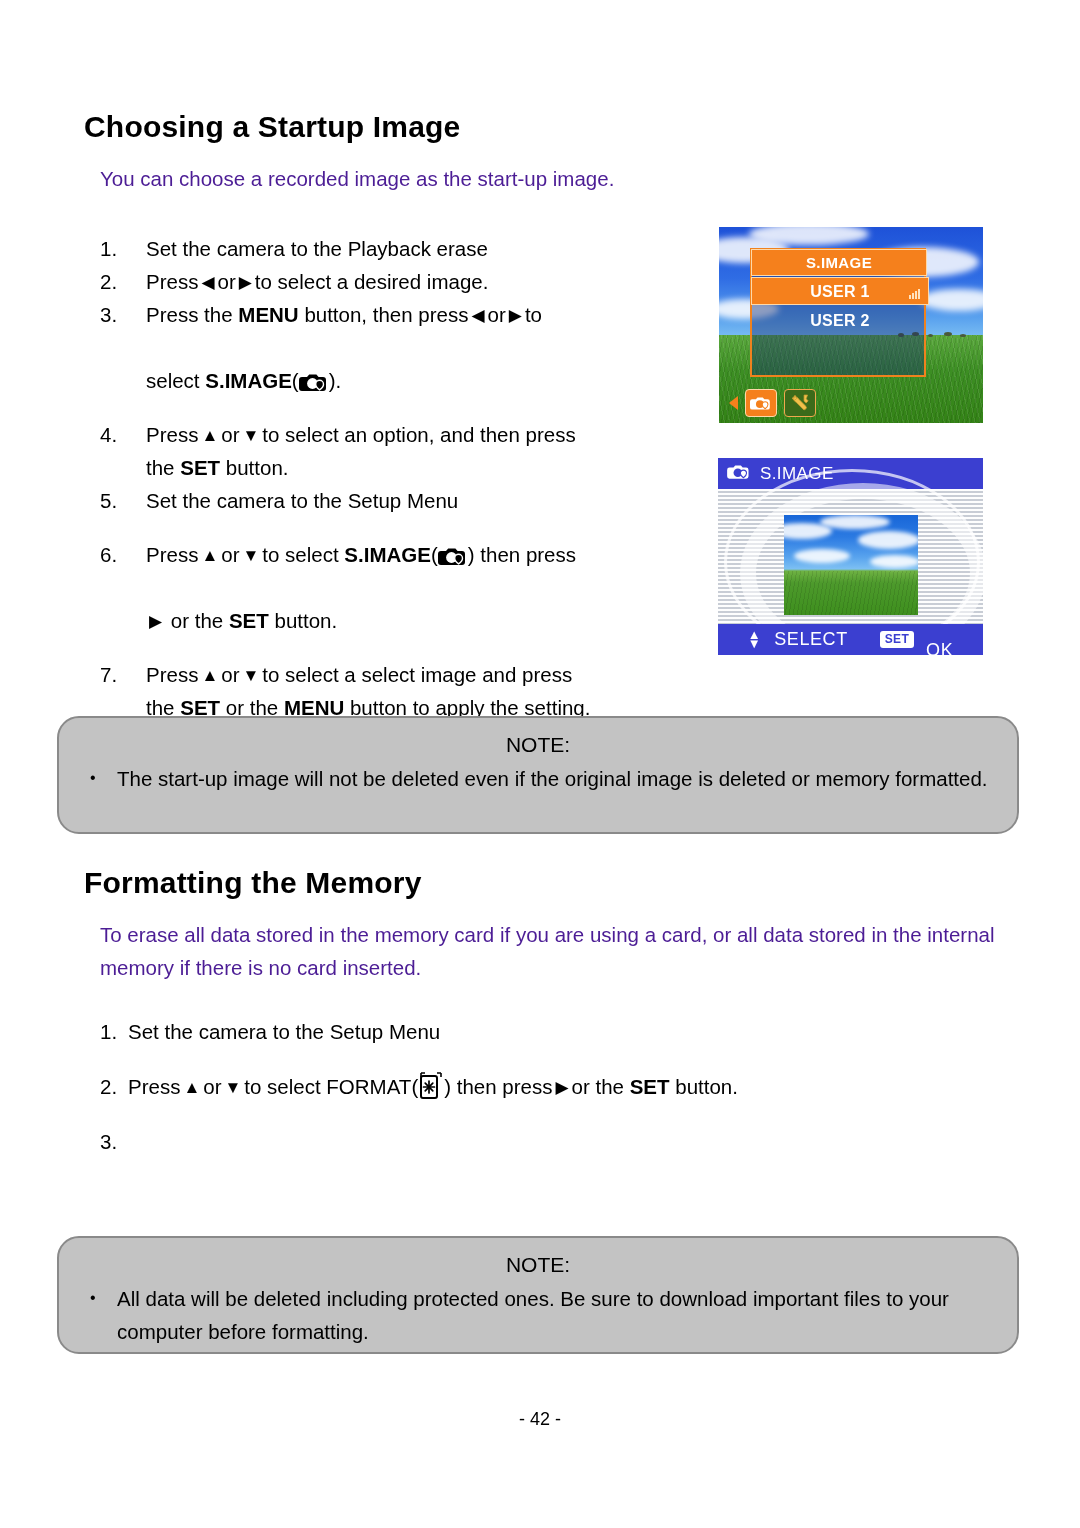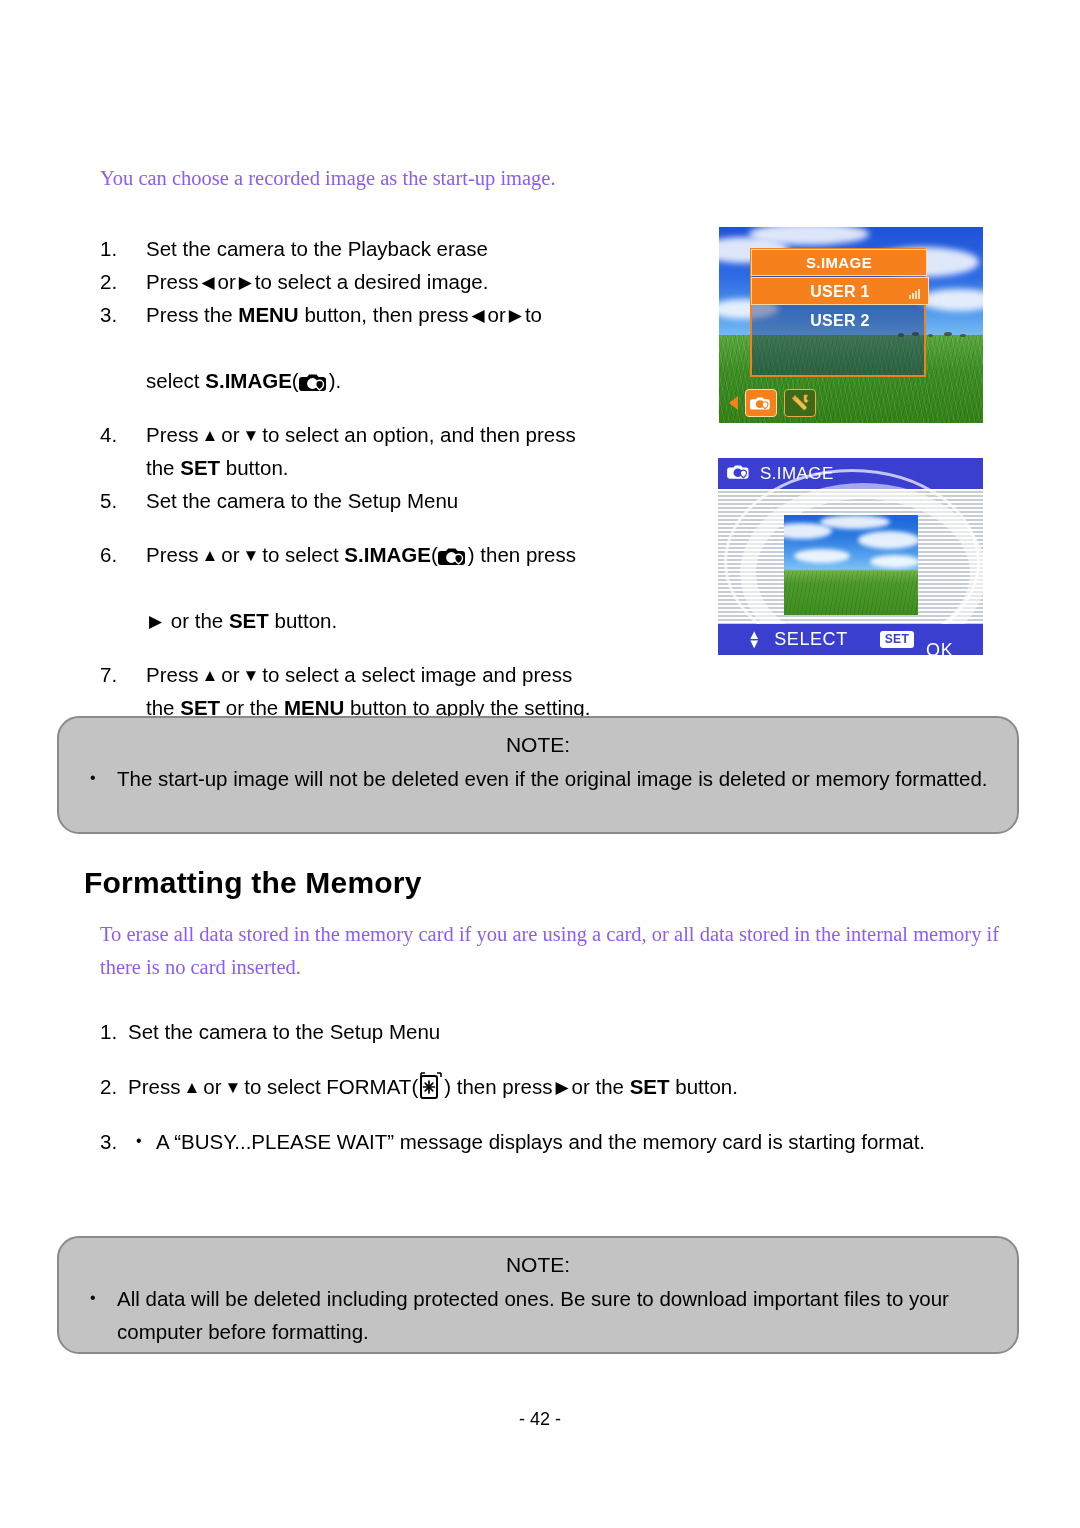--- a/index.html
+++ b/index.html
@@ -31,22 +31,21 @@
     color: #000;
   }
   #title-startup { left: 84px; top: 110px; }
   #title-format  { left: 84px; top: 866px; }
 
   
   .intro-para {
     position: absolute;
     font-size: 20.5px;
     line-height: 33px;
-    color: #8b5cf6;
-    font-family: Liberation Serif, serif;
+    color: #4c1d95;
   }
   #intro-startup { left: 100px; top: 162px; width: 740px; }
   #intro-format  { left: 100px; top: 918px; width: 925px; }
 
   
   .steps {
     position: absolute;
     font-size: 20.5px;
     line-height: 33px;
   }
@@ -419,20 +418,21 @@
     margin-left: 22px;
   }
   #cam-screen-2 .ok-label { margin-left: 2px; margin-top: 21px; }
   #cam-screen-2 .select-label { margin-left: 2px; }
 </style>
 </head>
 <body>
 
 <div class="page">
 
+  <h1 class="section-title" id="title-startup">Choosing a Startup Image</h1>
 
   <div class="intro-para" id="intro-startup">You can choose a recorded image as the start-up image.</div>
 
   <div class="steps" id="steps-startup">
 
     <div class="step">
       <span class="num">1.</span>
       <span class="body">Set the camera to the Playback erase</span>
     </div>
 
@@ -619,21 +619,20 @@
                 <line x1="5.5" y1="15" x2="16.5" y2="15"></line>
                 <line x1="7.2" y1="11.2" x2="14.8" y2="18.8"></line>
                 <line x1="14.8" y1="11.2" x2="7.2" y2="18.8"></line>
               </g>
             </svg></span><span>) then press</span><span class="arrow right"></span><span>or the</span> <span class="bold">SET</span> <span>button.</span></span>
     </div>
 
     <div class="step spaced">
       <span class="num">3.</span>
       <ul class="subbullets">
-        <li>A “BUSY...PLEASE WAIT” message displays and the memory card is starting format.</li>
       </ul>
     </div>
   </div>
 
   <div class="note-box" id="note-2">
     <div class="note-title">NOTE:</div>
     <div class="note-body">All data will be deleted including protected ones. Be sure to download important files to your computer before formatting.</div>
   </div>
 
   <div id="page-number">- 42 -</div>

